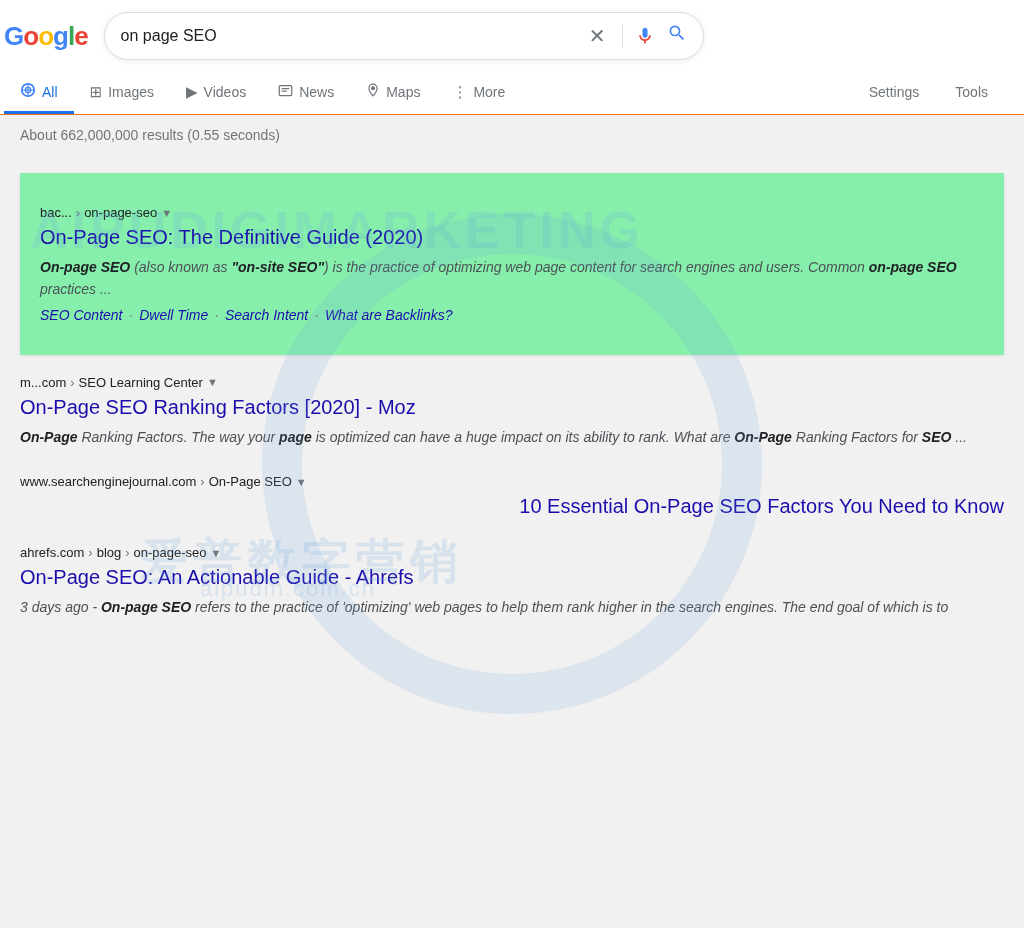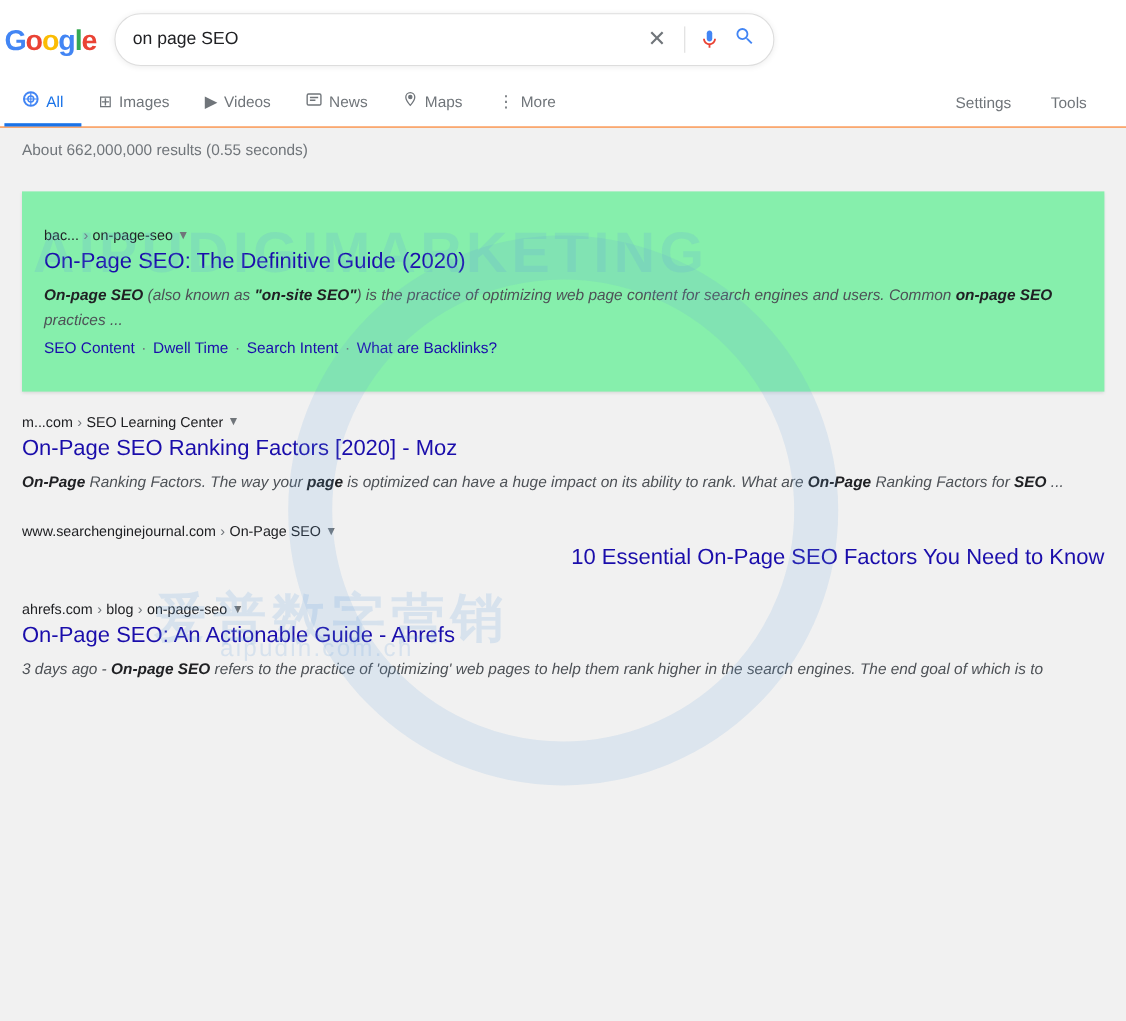--- a/index.html
+++ b/index.html
@@ -260,20 +260,21 @@
       display: flex;
       gap: 0;
       flex-wrap: wrap;
     }
 
     .result-link {
       font-size: 14px;
       color: #1a0dab;
       cursor: pointer;
       text-decoration: none;
+      font-style: italic;
     }
 
     .result-link-sep {
       font-size: 14px;
       color: #70757a;
       margin: 0 6px;
     }
 
     
     .g-blue { color: #4285f4; }

